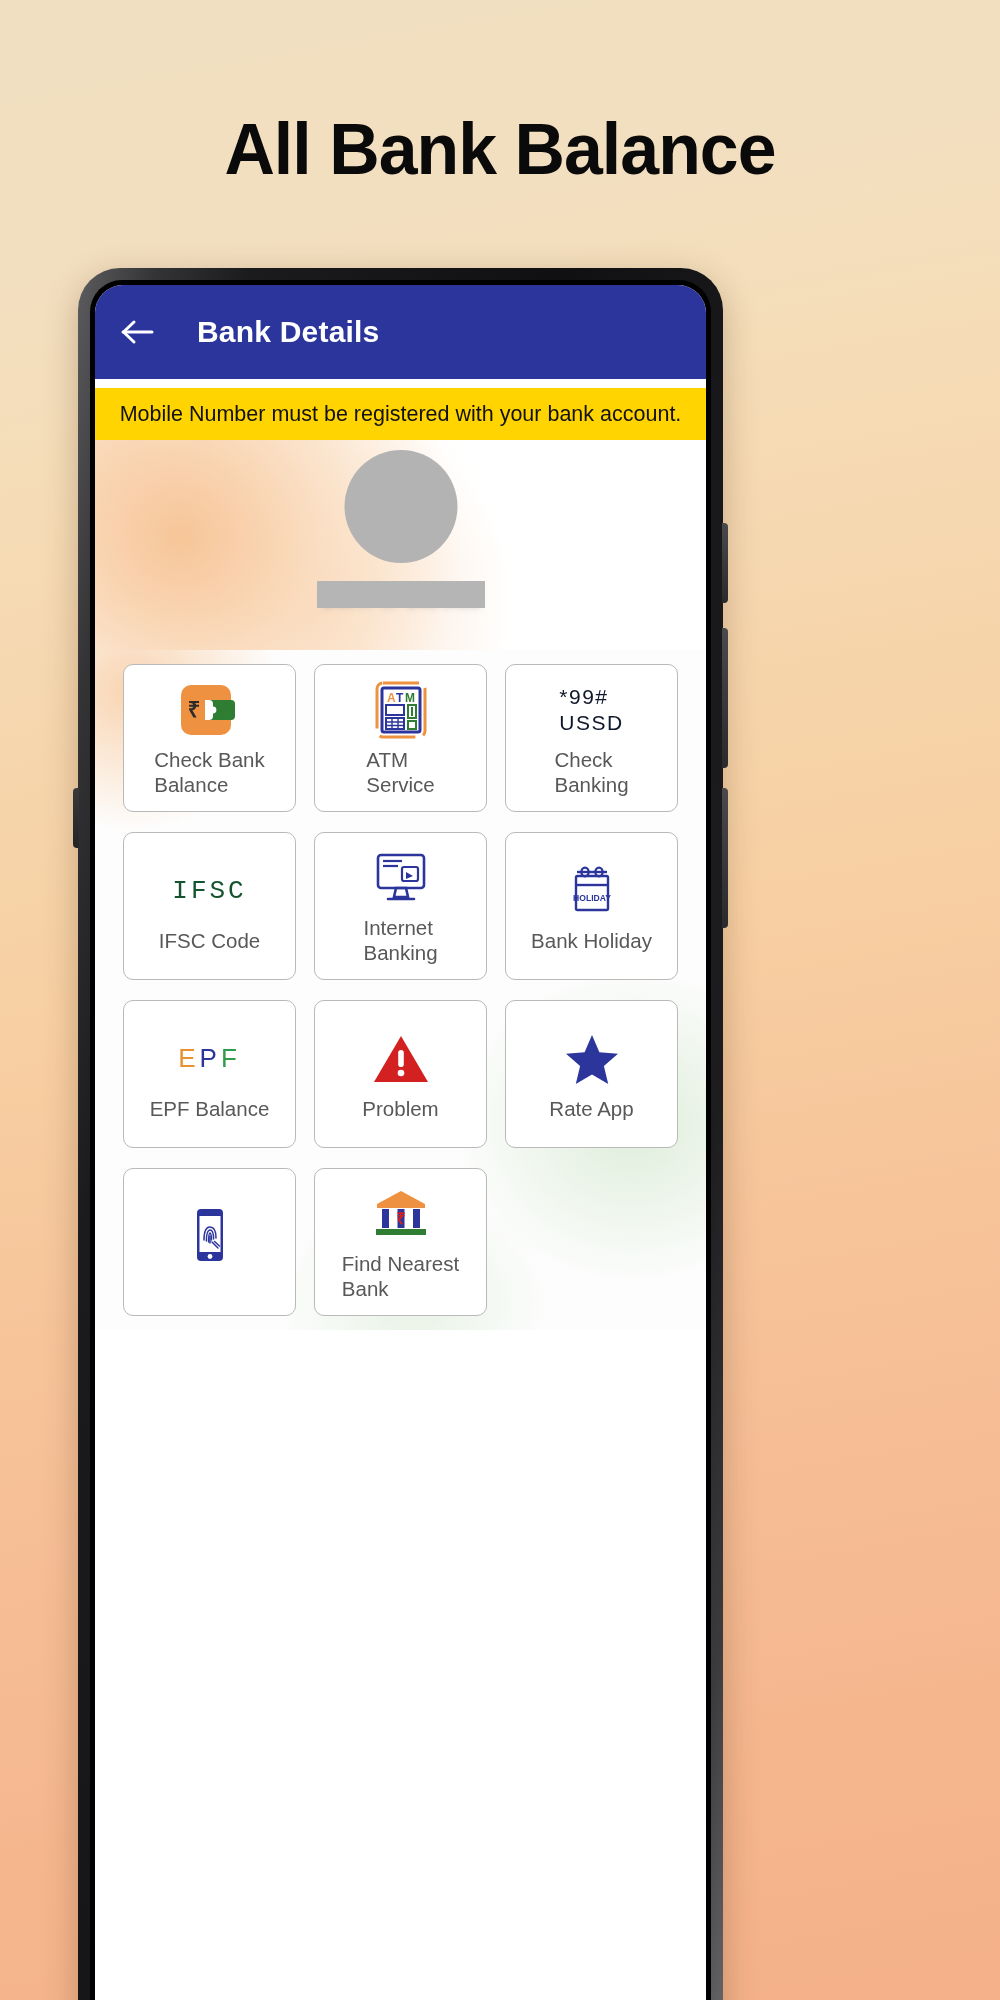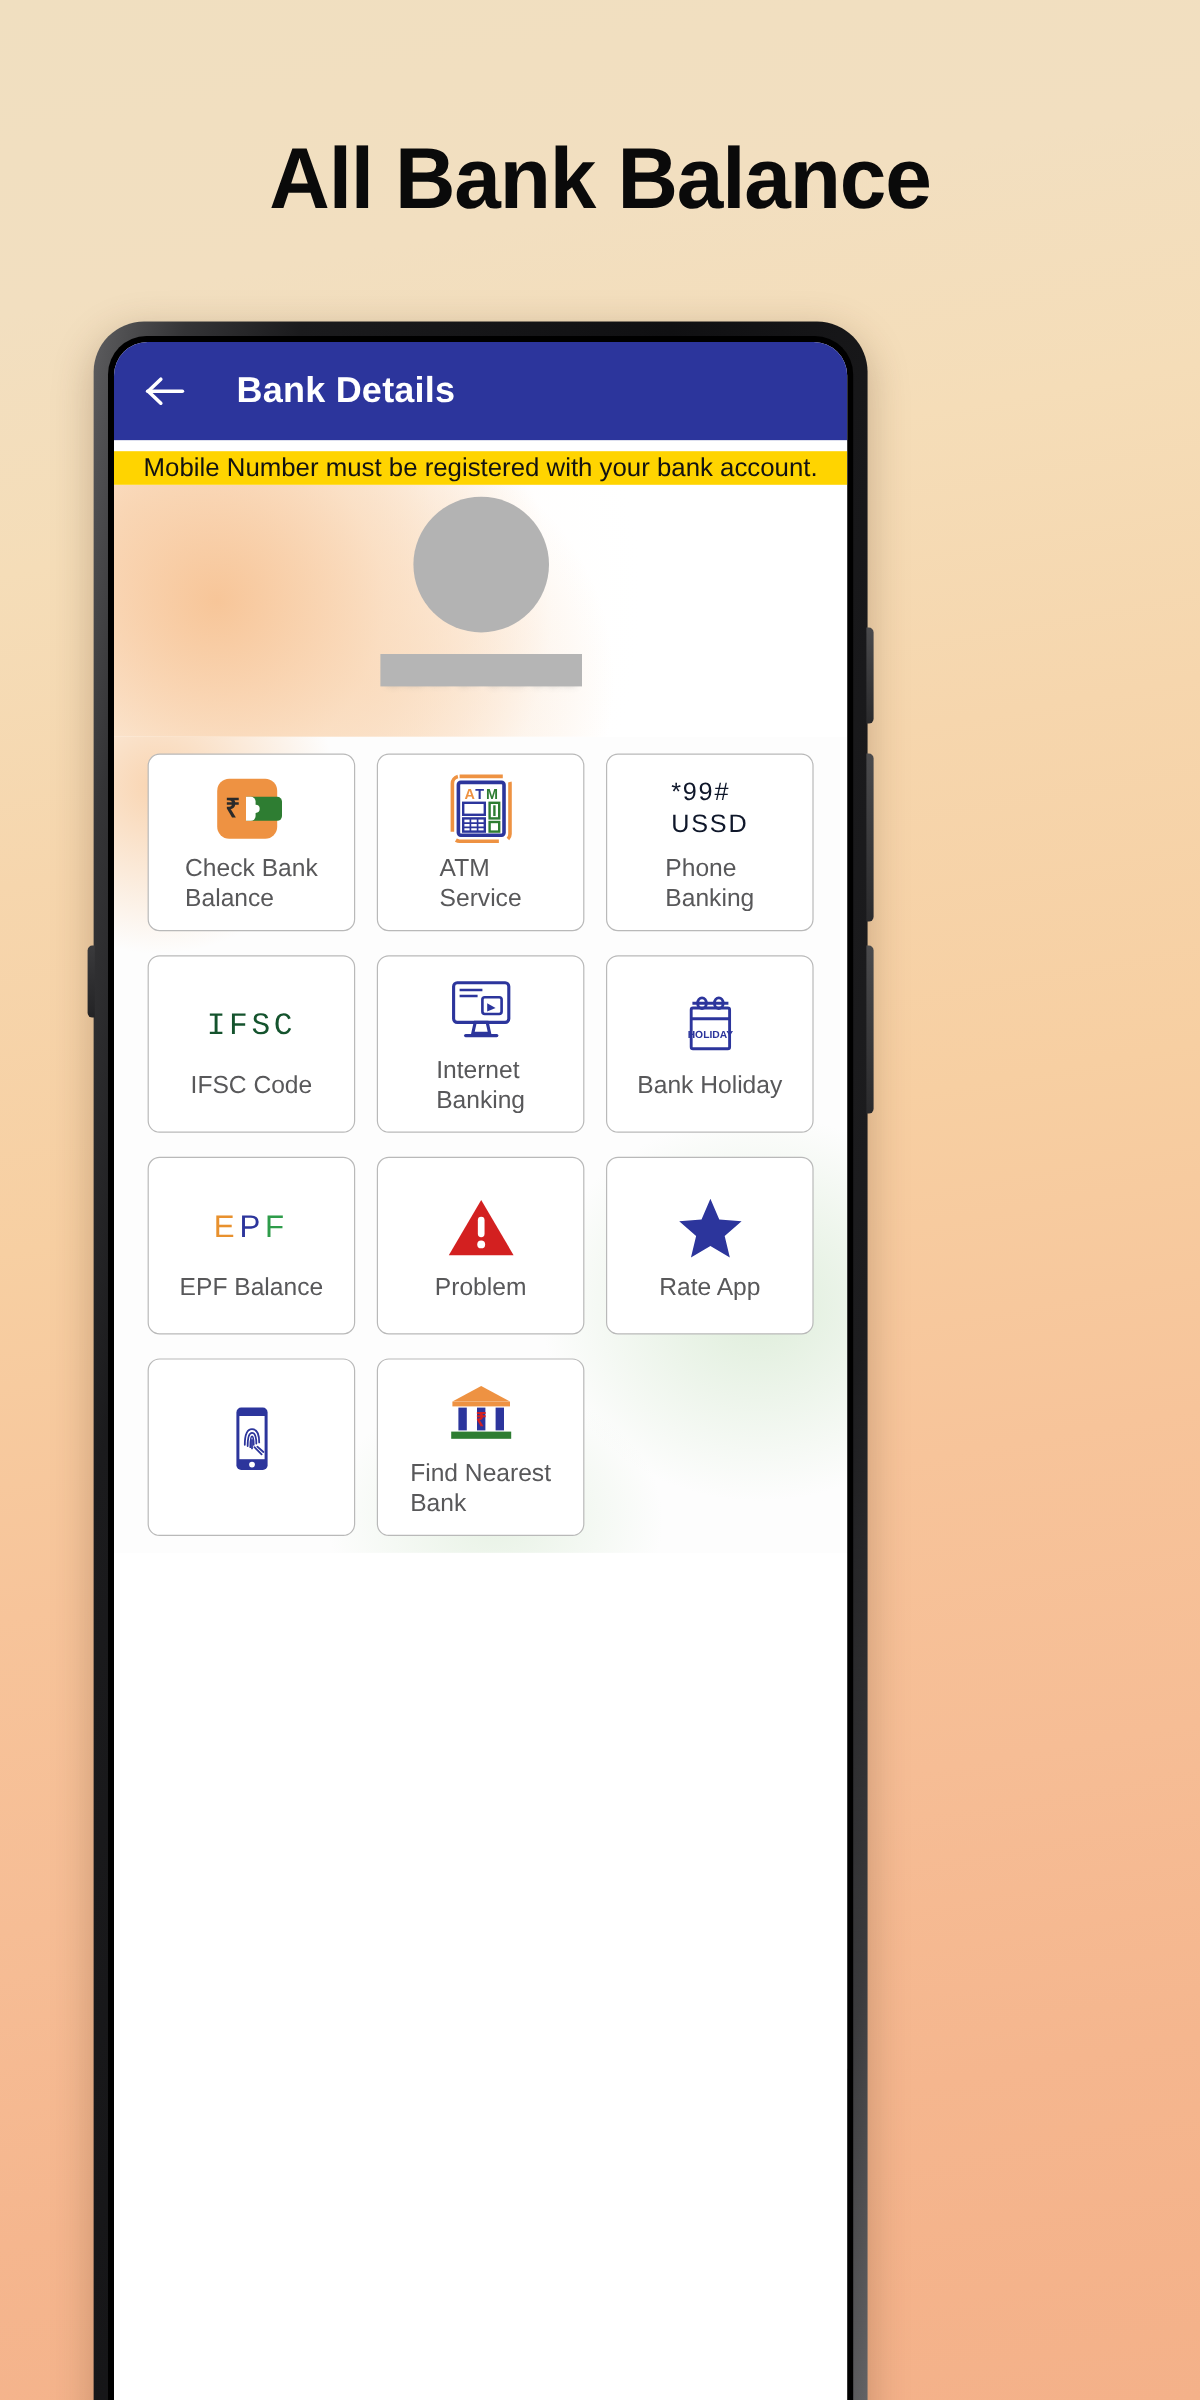--- a/index.html
+++ b/index.html
@@ -88,21 +88,21 @@
     left: -5px;
     top: 520px;
     width: 6px;
     height: 60px;
     border-radius: 4px 0 0 4px;
     background: linear-gradient(180deg, #3a3a3c, #232325);
   }
 
   
   .appbar {
-    height: 82px;
+    height: 94px;
     background: #2c359c;
     display: flex;
     align-items: center;
     padding: 0 0 0 22px;
     position: relative;
     z-index: 3;
   }
   .back-arrow {
     width: 42px; height: 42px;
     flex: 0 0 auto;
@@ -120,21 +120,21 @@
 
   
   .notice-wrap {
     background: #ffffff;
     padding: 9px 0 0 0;
     position: relative;
     z-index: 3;
   }
   .notice {
     background: #ffd400;
-    height: 28px;
+    height: 52px;
     display: flex;
     align-items: center;
     justify-content: center;
     color: #121212;
     font-size: 21.5px;
     padding: 0 6px;
     white-space: nowrap;
   }
 
   
@@ -315,21 +315,21 @@
 Service</div>
           </div>
 
           <div class="tile">
             <div class="tile-icon">
               <div class="icon-ussd">
                 <div>*99#</div>
                 <div>USSD</div>
               </div>
             </div>
-            <div class="tile-label two-line">Phone
+            <div class="tile-label two-line">Check
 Banking</div>
           </div>
 
           <div class="tile">
             <div class="tile-icon">
               <span class="icon-ifsc">IFSC</span>
             </div>
             <div class="tile-label">IFSC Code</div>
           </div>
 

